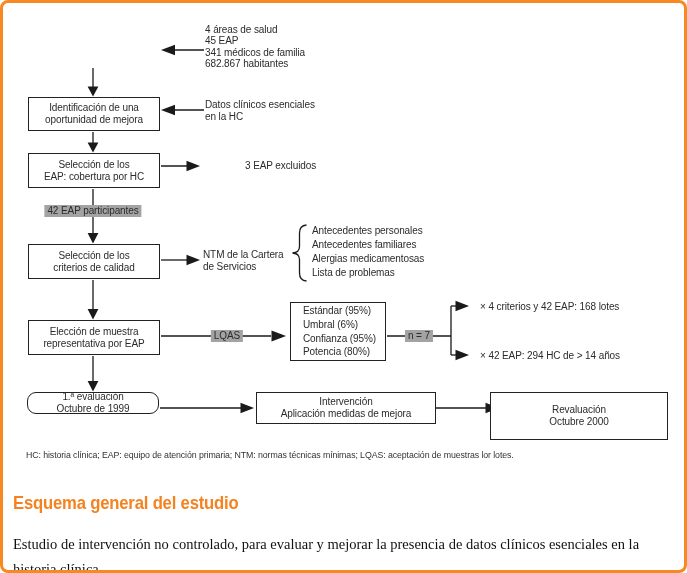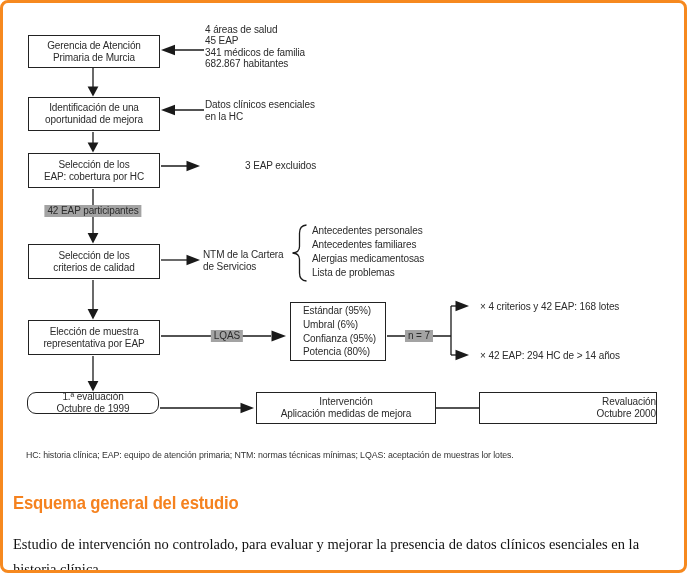--- a/index.html
+++ b/index.html
@@ -67,24 +67,20 @@
       <polygon points="90,316.5 84.6,306 95.4,306"></polygon>
       <polygon points="283,333 268.5,327.5 268.5,338.5"></polygon>
       <polygon points="466,303 452.5,297.8 452.5,308.2"></polygon>
       <polygon points="466,352 452.5,346.8 452.5,357.2"></polygon>
       <polygon points="90,388.5 84.6,378 95.4,378"></polygon>
       <polygon points="251,405 237.5,399.8 237.5,410.2"></polygon>
       <polygon points="496,405 482.5,399.8 482.5,410.2"></polygon>
     </g>
   </svg>
 
-  <div class="fbox" style="left:25px; top:32px; width:132px; height:33px;">
-    <span>Gerencia de Atención</span>
-    <span>Primaria de Murcia</span>
-  </div>
 
   <div class="fbox" style="left:25px; top:94px; width:132px; height:34px;">
     <span>Identificación de una</span>
     <span>oportunidad de mejora</span>
   </div>
 
   <div class="fbox" style="left:25px; top:150px; width:132px; height:35px;">
     <span>Selección de los</span>
     <span>EAP: cobertura por HC</span>
   </div>
@@ -109,21 +105,21 @@
   <div class="fbox" style="left:24px; top:389px; width:132px; height:22px;border-radius:9px;">
     <span>1.ª evaluación</span>
     <span>Octubre de 1999</span>
   </div>
 
   <div class="fbox" style="left:253px; top:389px; width:180px; height:32px;">
     <span>Intervención</span>
     <span>Aplicación medidas de mejora</span>
   </div>
 
-  <div class="fbox" style="left:476px; top:389px; width:178px; height:32px;align-items:flex-end;">
+  <div class="fbox" style="left:487px; top:389px; width:178px; height:48px;">
     <span>Revaluación</span>
     <span>Octubre 2000</span>
   </div>
 
   <div class="ann stats" style="left:202px; top:21px;">
     <div>4 áreas de salud</div>
     <div>45 EAP</div>
     <div>341 médicos de familia</div>
     <div>682.867 habitantes</div>
   </div>

